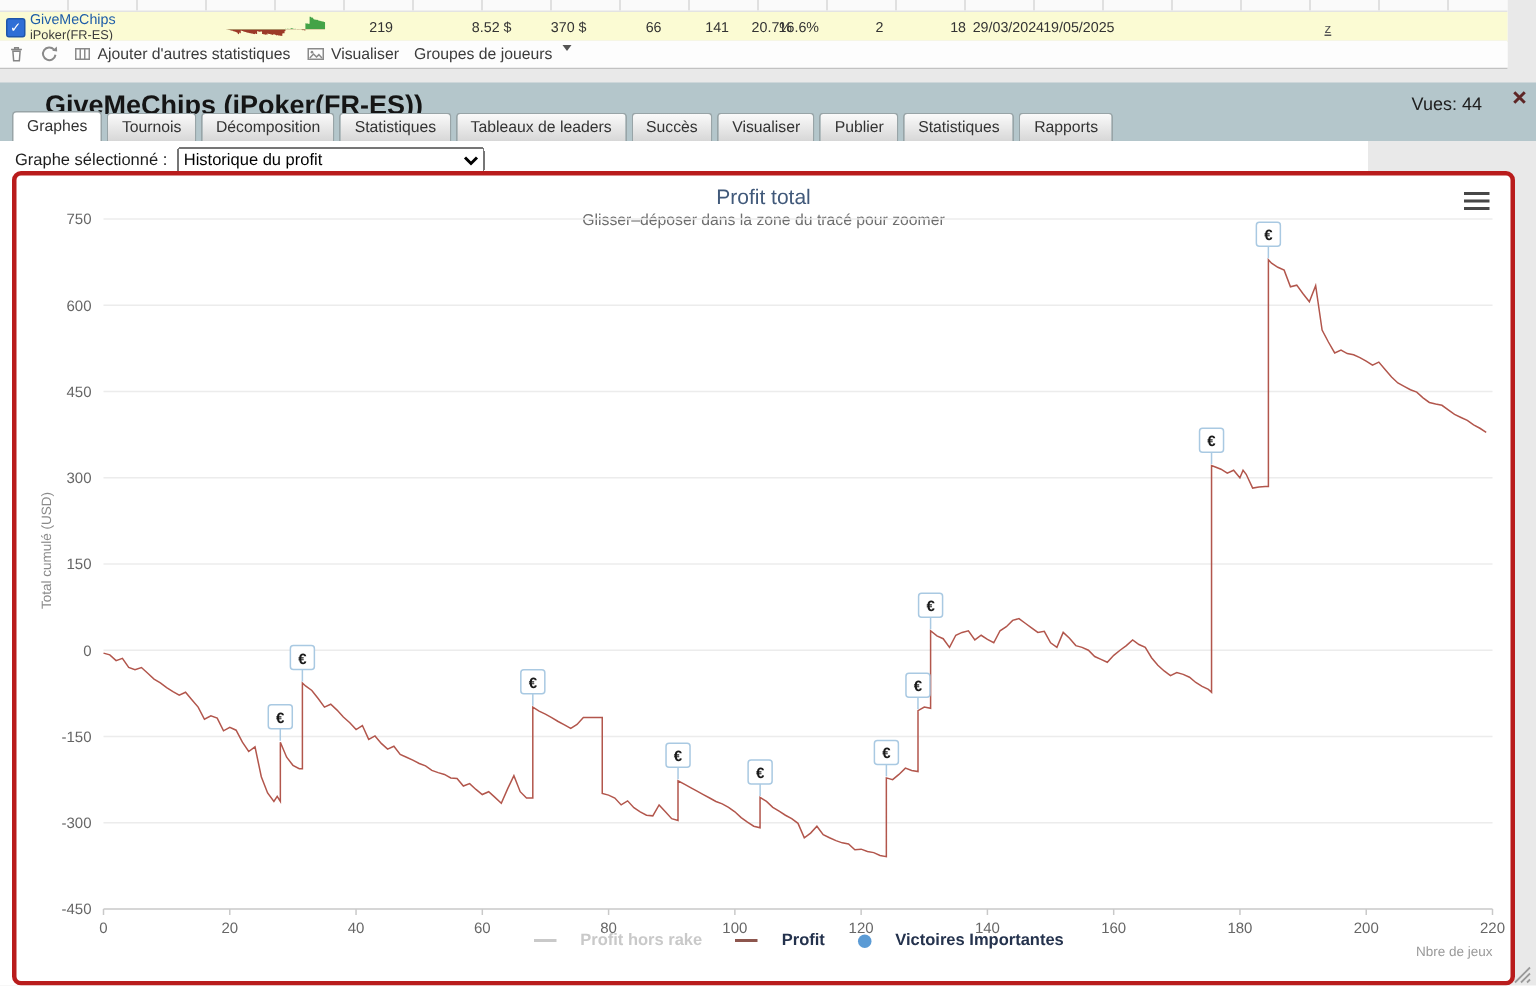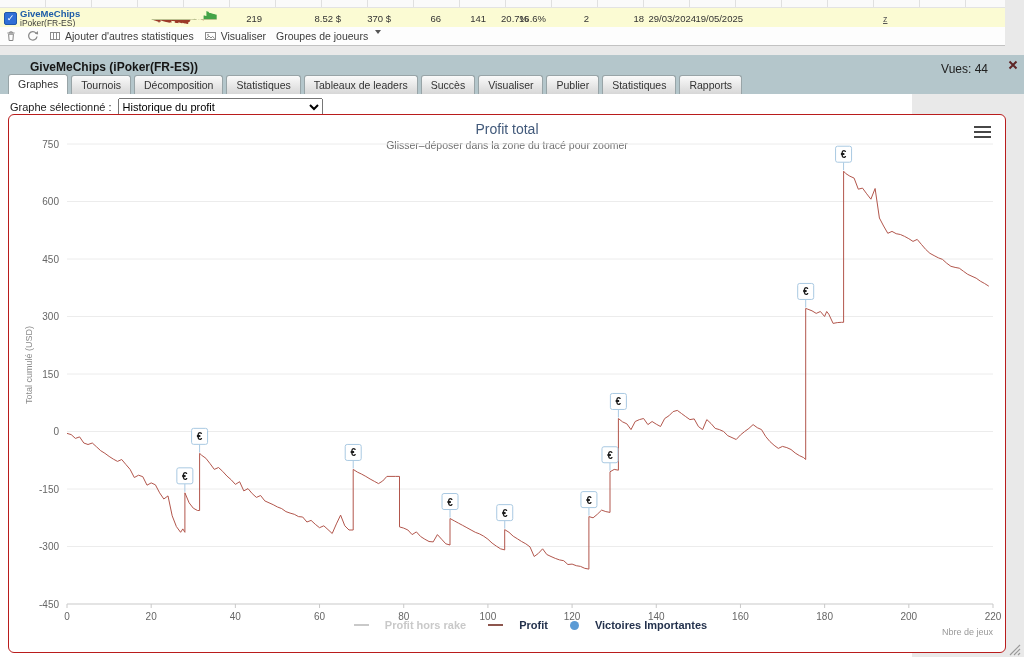--- a/index.html
+++ b/index.html
@@ -6,49 +6,49 @@
   body{width:1024px;height:657px;background:#e9e9e9;font-family:"Liberation Sans",sans-serif;position:relative;overflow:hidden}
 
   
   .table-card{position:absolute;left:0;top:0;width:1005px;height:45px;background:#fdfdfd;border-bottom:1px solid #c2c2c2}
   .partial{position:absolute;top:0;left:0;right:0;height:7px;background:#fafafa;border-bottom:1px solid #e3e3e3;
            background-image:repeating-linear-gradient(90deg,transparent 0 45px,#e0e0e0 45px 46px)}
   .sel-row{position:absolute;top:8px;left:0;right:0;height:19px;background:#fbfbd3;border-bottom:1px solid #e4e4c6}
   .checkbox{position:absolute;left:4px;top:4px;width:11px;height:11px;background:#2f6fd6;border:1px solid #1f56a9;border-radius:2px;
             color:#fff;font-size:9px;line-height:11px;text-align:center;cursor:pointer}
   .pname{position:absolute;left:20px;top:2px}
-  .p1{font-size:9.5px;font-weight:bold;color:#1d5ca8;line-height:8.5px;cursor:pointer}
+  .p1{font-size:9.5px;font-weight:normal;color:#1d5ca8;line-height:8.5px;cursor:pointer}
   .p2{font-size:8.5px;color:#3c3c3c;line-height:8.5px}
   .spark{position:absolute;left:150px;top:2px}
   .rv{position:absolute;top:5px;font-size:9.5px;color:#333;transform:translateX(-100%);white-space:nowrap}
   .zlink{position:absolute;left:883px;top:6px;font-size:9px;color:#555;text-decoration:underline;cursor:pointer}
 
   .toolbar{position:absolute;left:0;top:27px;right:0;height:18px;display:flex;align-items:center;padding-left:5px;
            font-size:10.5px;color:#3c3c3c;background:#fdfdfd}
   .tbtn{display:flex;align-items:flex-start;gap:4px;cursor:pointer;margin-right:10px;white-space:nowrap}
   .caret{width:0;height:0;border-left:3.5px solid transparent;border-right:3.5px solid transparent;border-top:4px solid #555;
          display:inline-block;margin-left:3px}
 
   
   .header-bar{position:absolute;left:0;top:55px;width:1024px;height:39px;background:#b4c6cb}
-  .hb-title{position:absolute;left:30px;top:5px;font-size:12px;font-weight:bold;color:#151515}
+  .hb-title{position:absolute;left:30px;top:5px;font-size:18px;font-weight:bold;color:#151515}
   .hb-views{position:absolute;right:36px;top:7px;font-size:12px;color:#202020}
   .hb-close{position:absolute;right:6px;top:5px;cursor:pointer}
 
   .tab-strip{position:absolute;left:8px;top:76px;height:18px;display:flex;align-items:flex-end;gap:3px}
   .tab{background:linear-gradient(#fafafa,#d7d7d7);border:1px solid #98a4a7;border-bottom:none;border-radius:3px 3px 0 0;
        padding:3px 9px;font-size:10.5px;color:#333;cursor:pointer;white-space:nowrap}
   .tab.active{background:#fff;padding-bottom:4px}
 
   
   .content{position:absolute;left:0;top:94px;width:912px;height:563px;background:#fff}
   .selector-row{position:absolute;left:10px;top:4px;display:flex;align-items:center;gap:6px;font-size:11px;color:#1d1d1d}
   .selector-row select{width:205px;height:18px;font-size:11px;font-family:"Liberation Sans",sans-serif}
 
-  .chart-card{position:absolute;left:8px;top:20px;width:996px;height:537px;background:#fff;border:1px solid #b91c1c;border-radius:6px}
+  .chart-card{position:absolute;left:8px;top:20px;width:996px;height:537px;background:#fff;border:3px solid #b91c1c;border-radius:6px}
   .chart-title{position:absolute;left:0;right:0;top:6px;text-align:center;font-size:14px;color:#41597a}
   .chart-sub{position:absolute;left:0;right:0;top:24px;text-align:center;font-size:10.5px;color:#6d6d6d}
   .burger{position:absolute;right:14px;top:11px;width:17px;cursor:pointer}
   .burger i{display:block;height:2px;background:#474747;margin-bottom:3px}
   .ylab{position:absolute;left:-80px;top:245px;width:200px;text-align:center;font-size:9px;color:#8a8a8a;transform:rotate(-90deg)}
   #chart{position:absolute;left:0;top:0}
   .legend{position:absolute;left:58px;width:927px;top:504px;display:flex;justify-content:center;gap:22px;font-size:11px;font-weight:bold}
   .lg-item{display:flex;align-items:center;gap:16px;cursor:pointer}
   .lg-dash{width:15px;height:2px}
   .lg-dot{width:9px;height:9px;border-radius:50%}

